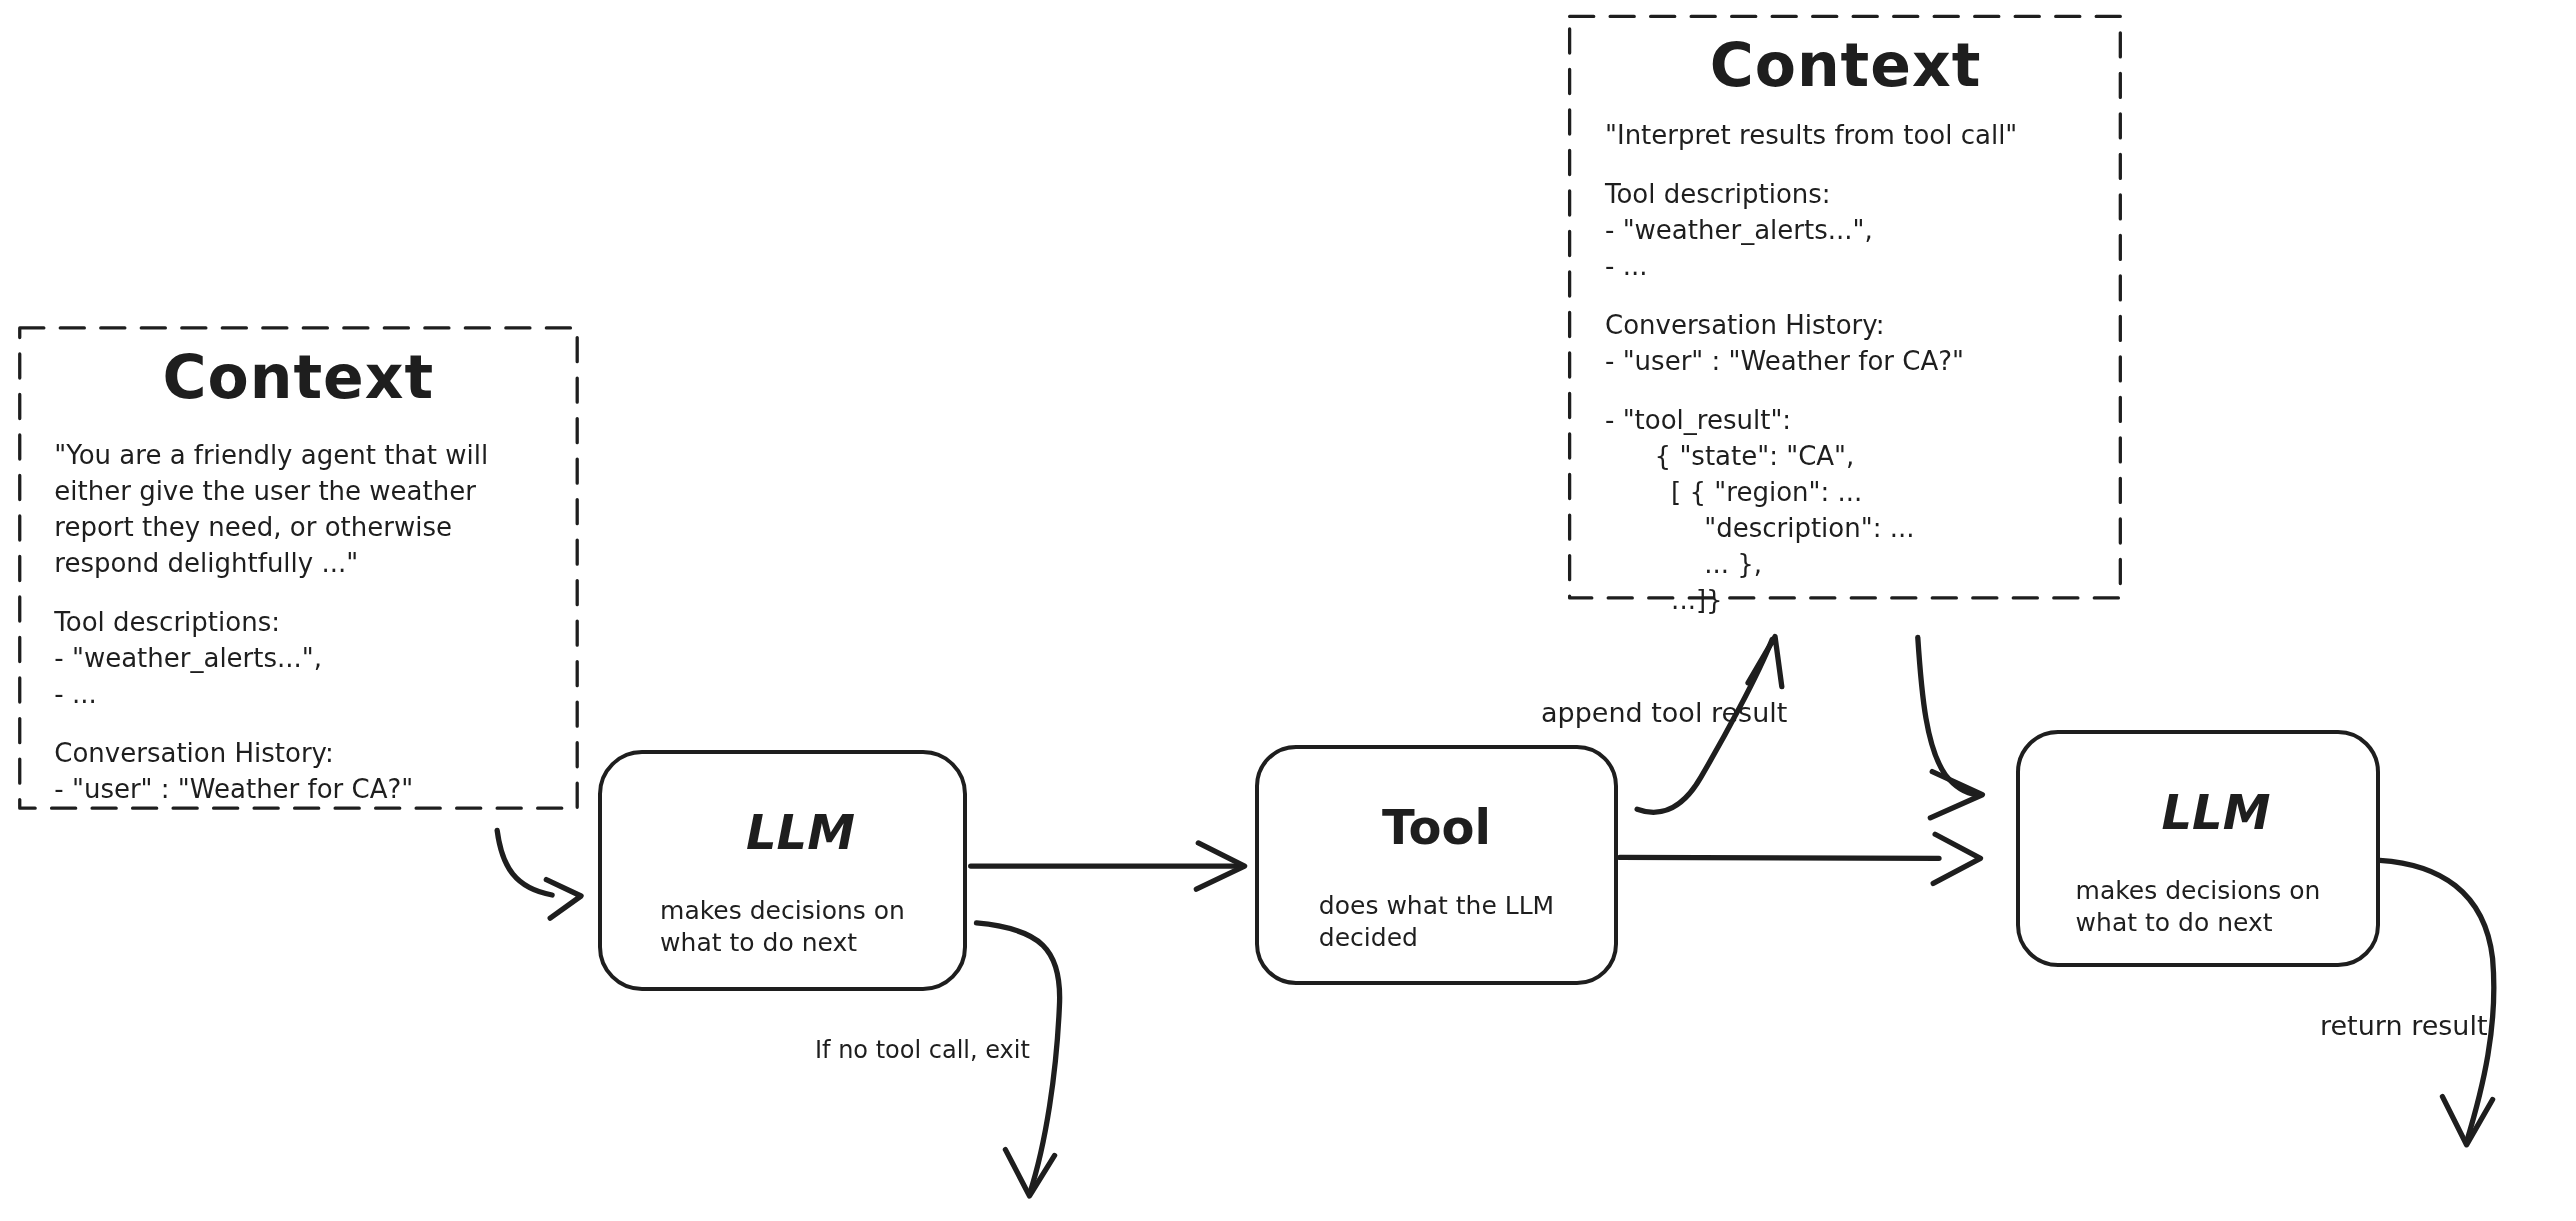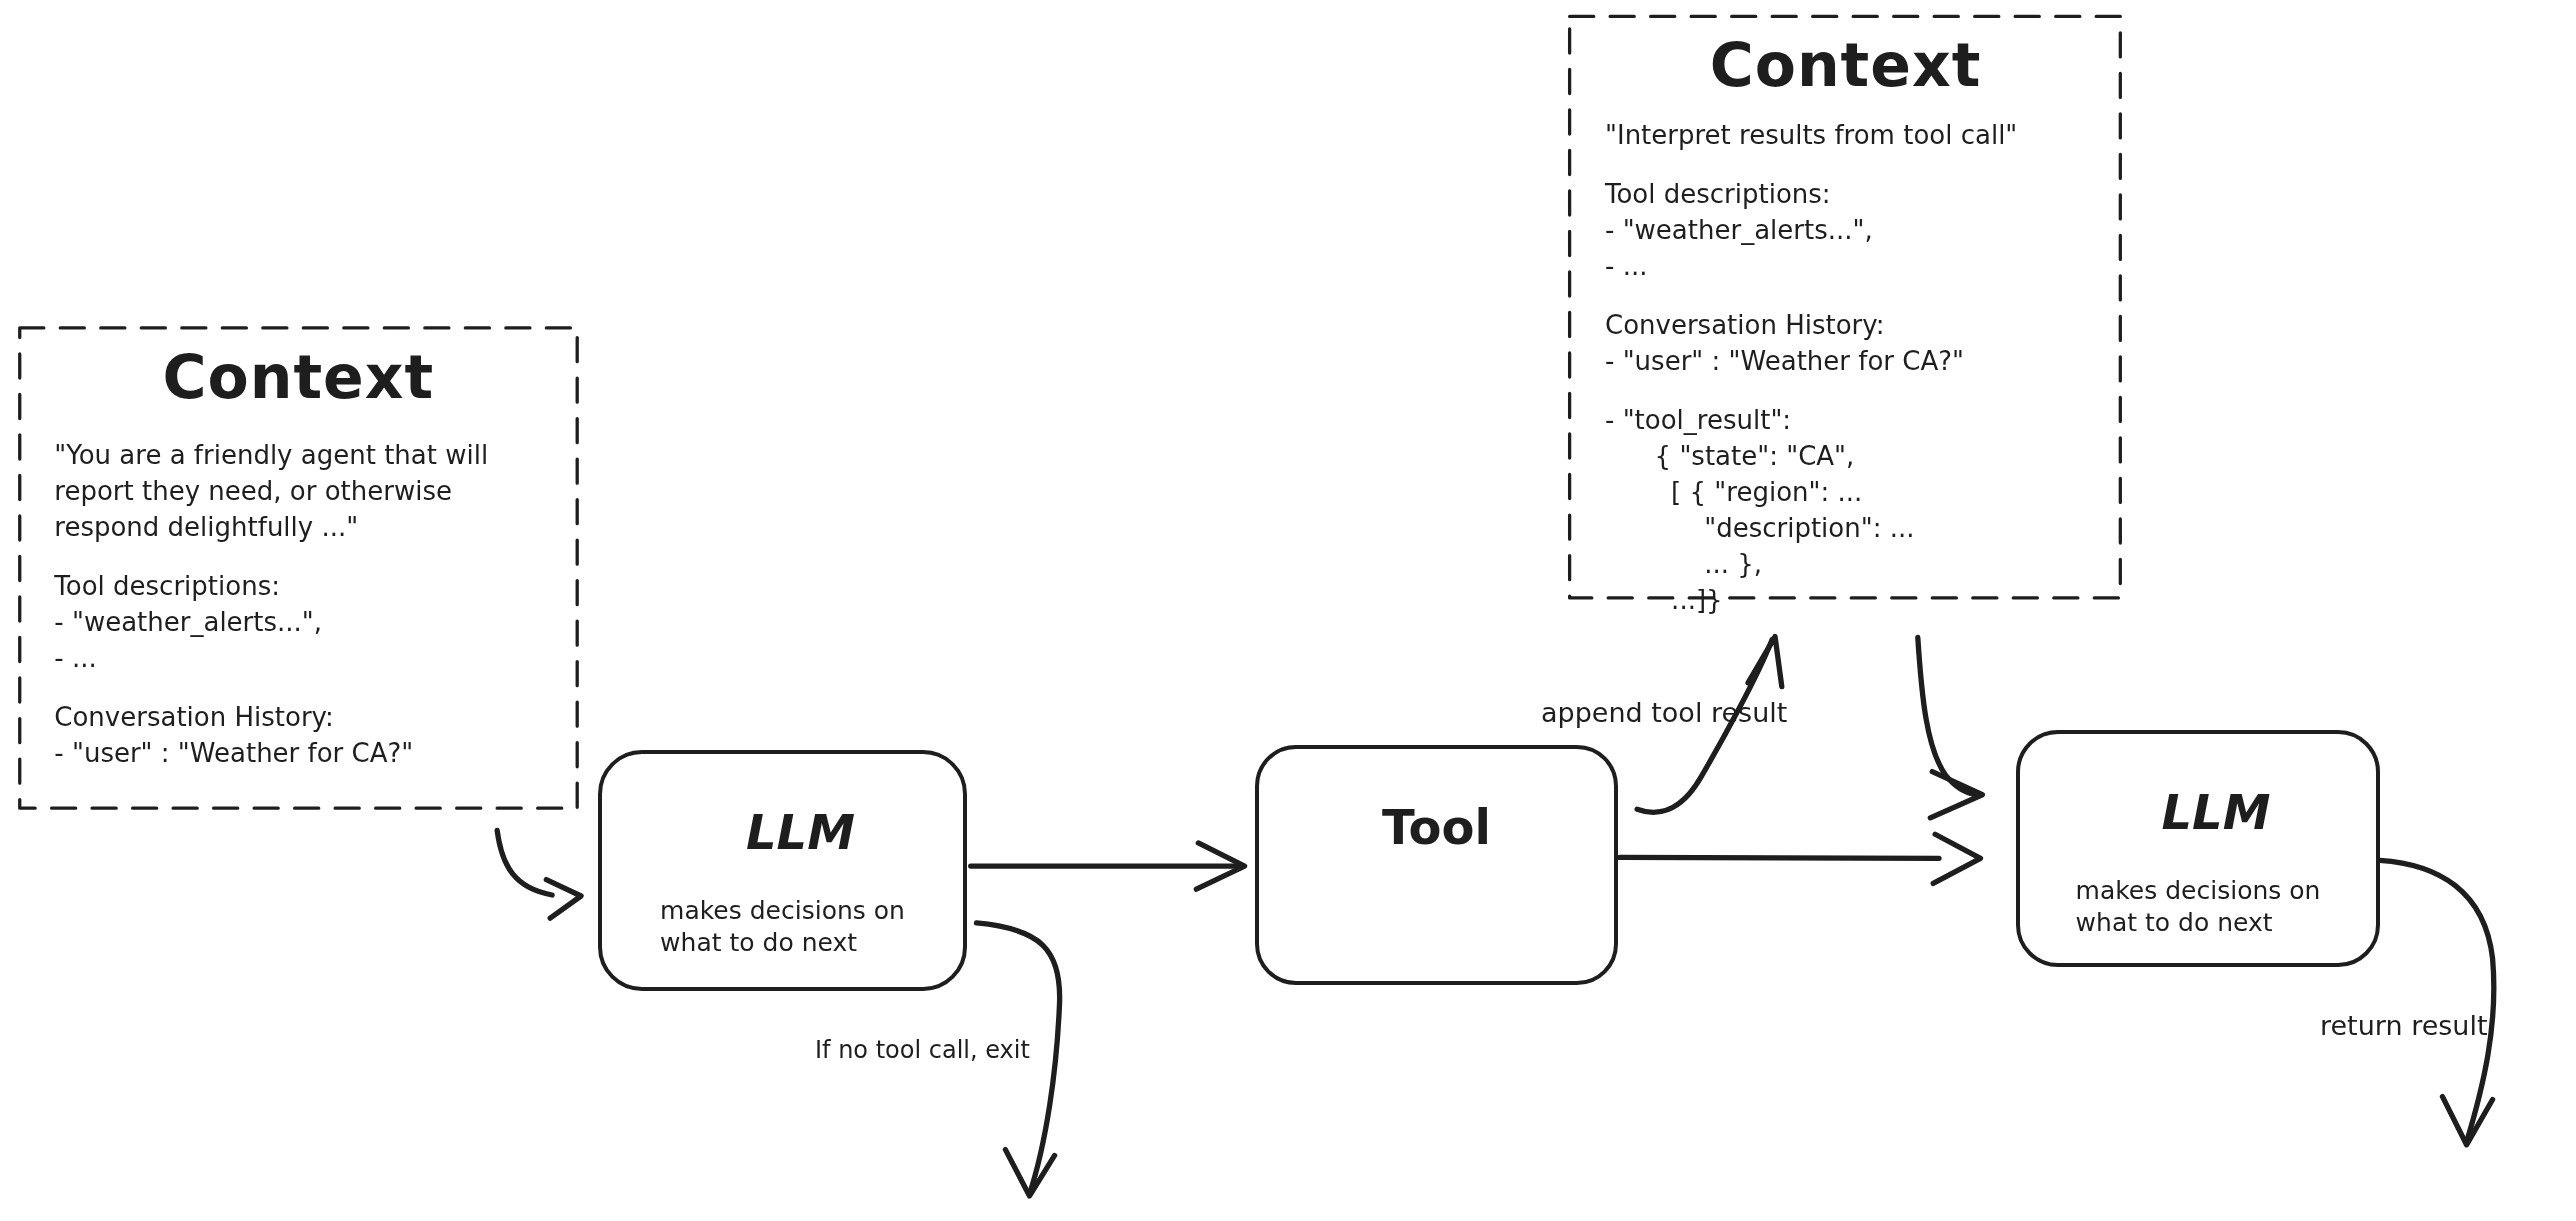--- a/index.html
+++ b/index.html
@@ -72,20 +72,21 @@
       <path d="M 2467 892 C 2528 896, 2576 924, 2584 994 C 2590 1063, 2574 1128, 2557 1184"></path>
       <path d="M 2532 1137 L 2557 1187 L 2584 1140"></path>
     </g>
   </svg>
 
   <div class="ctx-box" style="left:19.3px; top:328px; width:558px; height:480px;">
     <div class="ctx-title">Context</div>
     <div class="ctx-body">
       <div class="para">
         <div class="line">"You are a friendly agent that will</div>
+        <div class="line">either give the user the weather</div>
         <div class="line">report they need, or otherwise</div>
         <div class="line">respond delightfully ..."</div>
       </div>
       <div class="para">
         <div class="line">Tool descriptions:</div>
         <div class="line">- "weather_alerts...",</div>
         <div class="line">- ...</div>
       </div>
       <div class="para">
         <div class="line">Conversation History:</div>
@@ -121,20 +122,22 @@
   </div>
 
   <div class="node" style="left:598px; top:750px; width:369px; height:241px; border-radius:44px;">
     <div class="node-title italic">LLM</div>
     <div class="node-sub">makes decisions on
 what to do next</div>
   </div>
 
   <div class="node" style="left:1255px; top:745px; width:363px; height:240px; border-radius:41px;">
     <div class="node-title">Tool</div>
+    <div class="node-sub">does what the LLM
+decided</div>
   </div>
 
   <div class="node" style="left:2016px; top:730px; width:364px; height:237px; border-radius:42px;">
     <div class="node-title italic">LLM</div>
     <div class="node-sub">makes decisions on
 what to do next</div>
   </div>
 
   <div class="edge-label" style="left:1541px; top:697px;">append tool result</div>
   <div class="edge-label" style="left:815px; top:1036px; font-size:24px;">If no tool call, exit</div>

